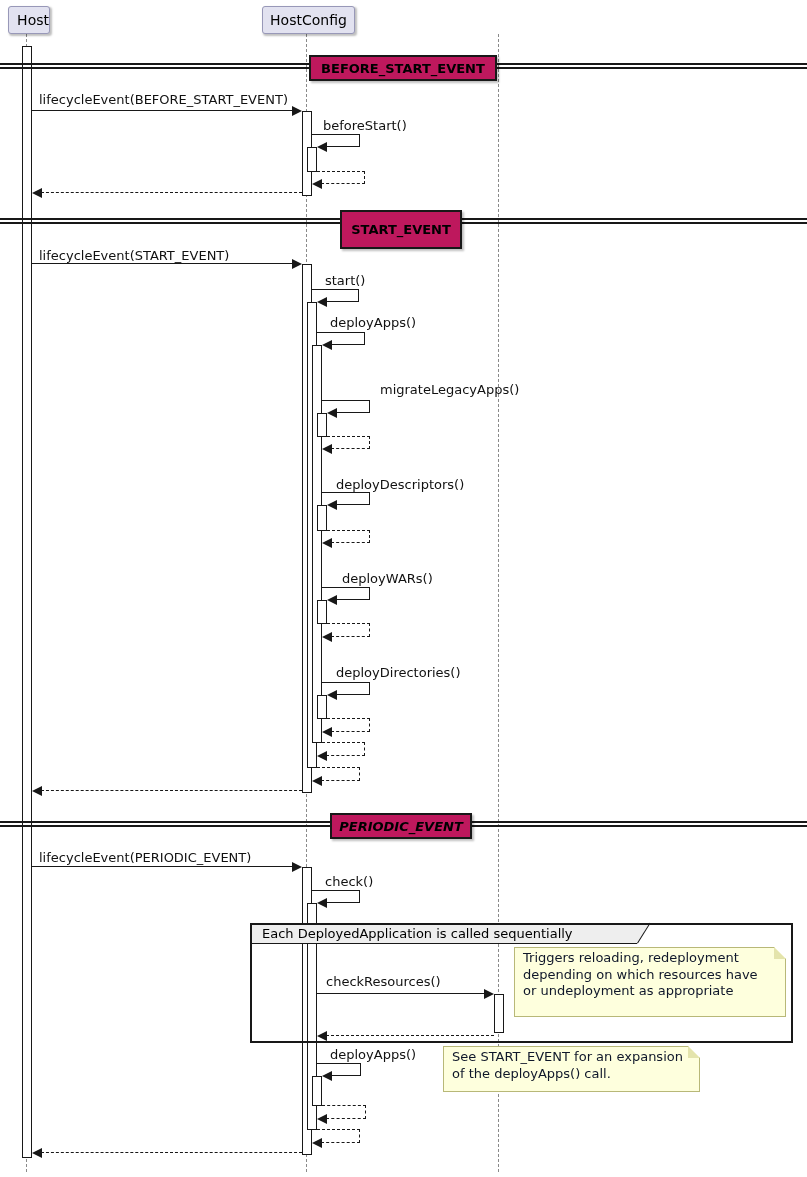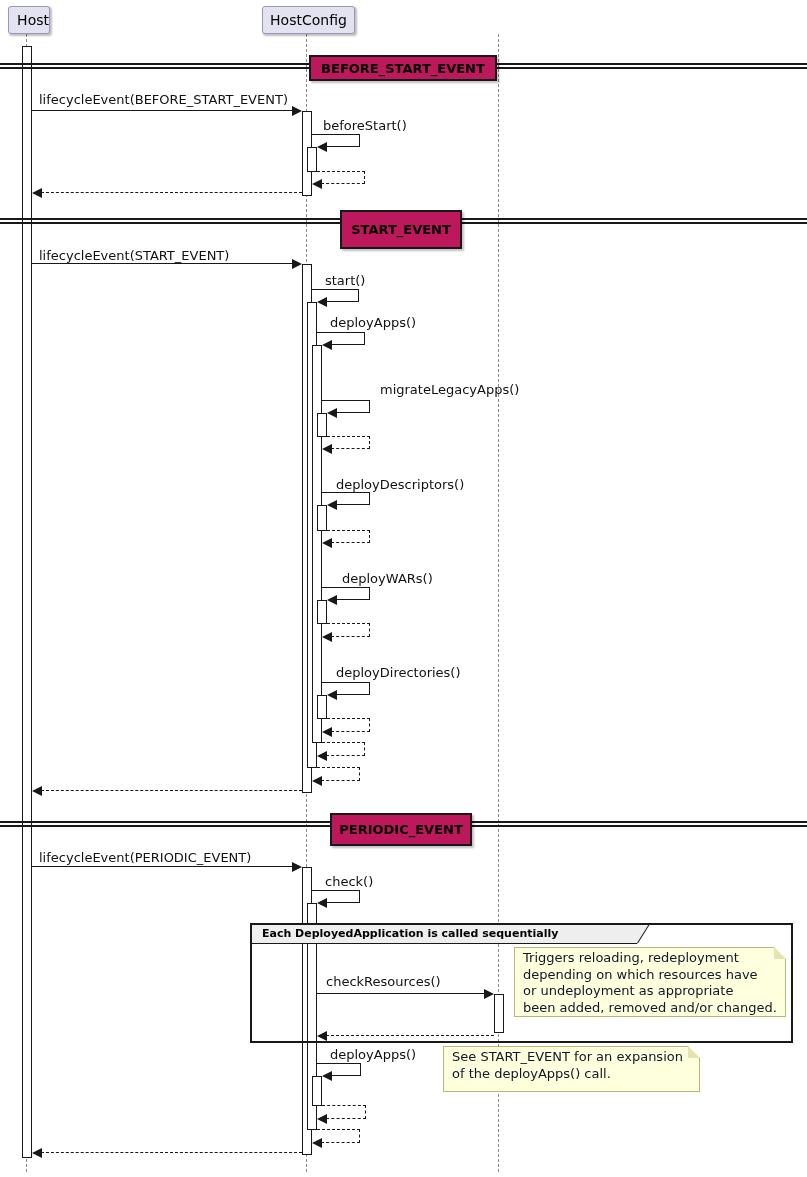--- a/index.html
+++ b/index.html
@@ -18,21 +18,21 @@
   .label{position:absolute;font-size:13px;line-height:15px;color:#111;white-space:nowrap;}
   .participant{position:absolute;background:#E2E2F0;border:1.3px solid #9898B8;border-radius:3px;
         box-sizing:border-box;display:flex;align-items:center;justify-content:center;
         font-size:14px;color:#000;box-shadow:1.5px 1.5px 2px rgba(0,0,0,.25);}
   .divline{position:absolute;left:0;width:807px;height:0;border-top:2px solid #181818;}
   .divbox{position:absolute;background:#be185d;border:2px solid #181818;box-sizing:border-box;
         display:flex;align-items:center;justify-content:center;font-size:13px;font-weight:bold;
         color:#000;box-shadow:1.5px 1.5px 2px rgba(0,0,0,.25);}
   .frame{position:absolute;border:2px solid #181818;box-sizing:border-box;background:transparent;}
   .pent{position:absolute;background:#EEEEEE;clip-path:polygon(0 0,100% 0,calc(100% - 13px) 100%,0 100%);}
-  .ptitle{position:absolute;font-size:11px;line-height:16px;font-weight:bold;color:#000;white-space:nowrap;}
+  .ptitle{position:absolute;font-size:13px;line-height:16px;font-weight:normal;color:#000;white-space:nowrap;}
   .note{position:absolute;background:#FEFFDD;border:1px solid #B8B878;box-sizing:border-box;
         padding:2px 8px;font-size:13px;line-height:16.5px;color:#0f172a;
         clip-path:polygon(0 0,calc(100% - 12px) 0,100% 12px,100% 100%,0 100%);}
   .fold{position:absolute;width:12px;height:12px;background:#E4E4AC;
         clip-path:polygon(0 0,100% 100%,0 100%);}
 </style>
 </head>
 <body>
 
 <div id="canvas">
@@ -59,21 +59,20 @@
   <div class="frame" style="left:250px;top:923px;width:543px;height:120px;"></div>
   <div class="pent" style="left:252px;top:925px;width:397px;height:19px;"></div>
   <div class="hl" style="left:252px;top:943px;width:385px;"></div>
   <div class="hl" style="left:637px;top:943px;width:24px;transform:rotate(-58deg);transform-origin:0 0;"></div>
   <div class="ptitle" style="left:262px;top:926px;">Each DeployedApplication is called sequentially</div>
 
   <div class="note" style="left:514px;top:947px;width:272px;height:70px;">
     <div>Triggers reloading, redeployment</div>
     <div>depending on which resources have</div>
     <div>or undeployment as appropriate</div>
-    <div>been added, removed and/or changed.</div>
   </div>
   <div class="fold" style="left:774px;top:947px;"></div>
   <div class="note" style="left:443px;top:1046px;width:257px;height:46px;">
     <div>See START_EVENT for an expansion</div>
     <div>of the deployApps() call.</div>
   </div>
   <div class="fold" style="left:688px;top:1046px;"></div>
 
   <div class="label" style="left:39px;top:92px;">lifecycleEvent(BEFORE_START_EVENT)</div>
   <div class="hl" style="left:32px;top:110px;width:260px;"></div>
@@ -204,21 +203,21 @@
   </div>
 
   <div class="divline" style="top:218px;"></div>
   <div class="divline" style="top:222px;"></div>
   <div class="divbox" style="left:340px;top:210px;width:122px;height:39px;">
     <span>START_EVENT</span>
   </div>
 
   <div class="divline" style="top:821px;"></div>
   <div class="divline" style="top:825px;"></div>
-  <div class="divbox" style="left:330px;top:813px;width:142px;height:33px;">
+  <div class="divbox" style="left:330px;top:813px;width:142px;height:26px;font-style:italic;">
     <span>PERIODIC_EVENT</span>
   </div>
 
   <div class="participant" style="left:8px;top:6px;width:42px;height:28px;justify-content:flex-end;">
     <span>Host</span>
   </div>
   <div class="participant" style="left:262px;top:6px;width:93px;height:28px;">
     <span>HostConfig</span>
   </div>
 

